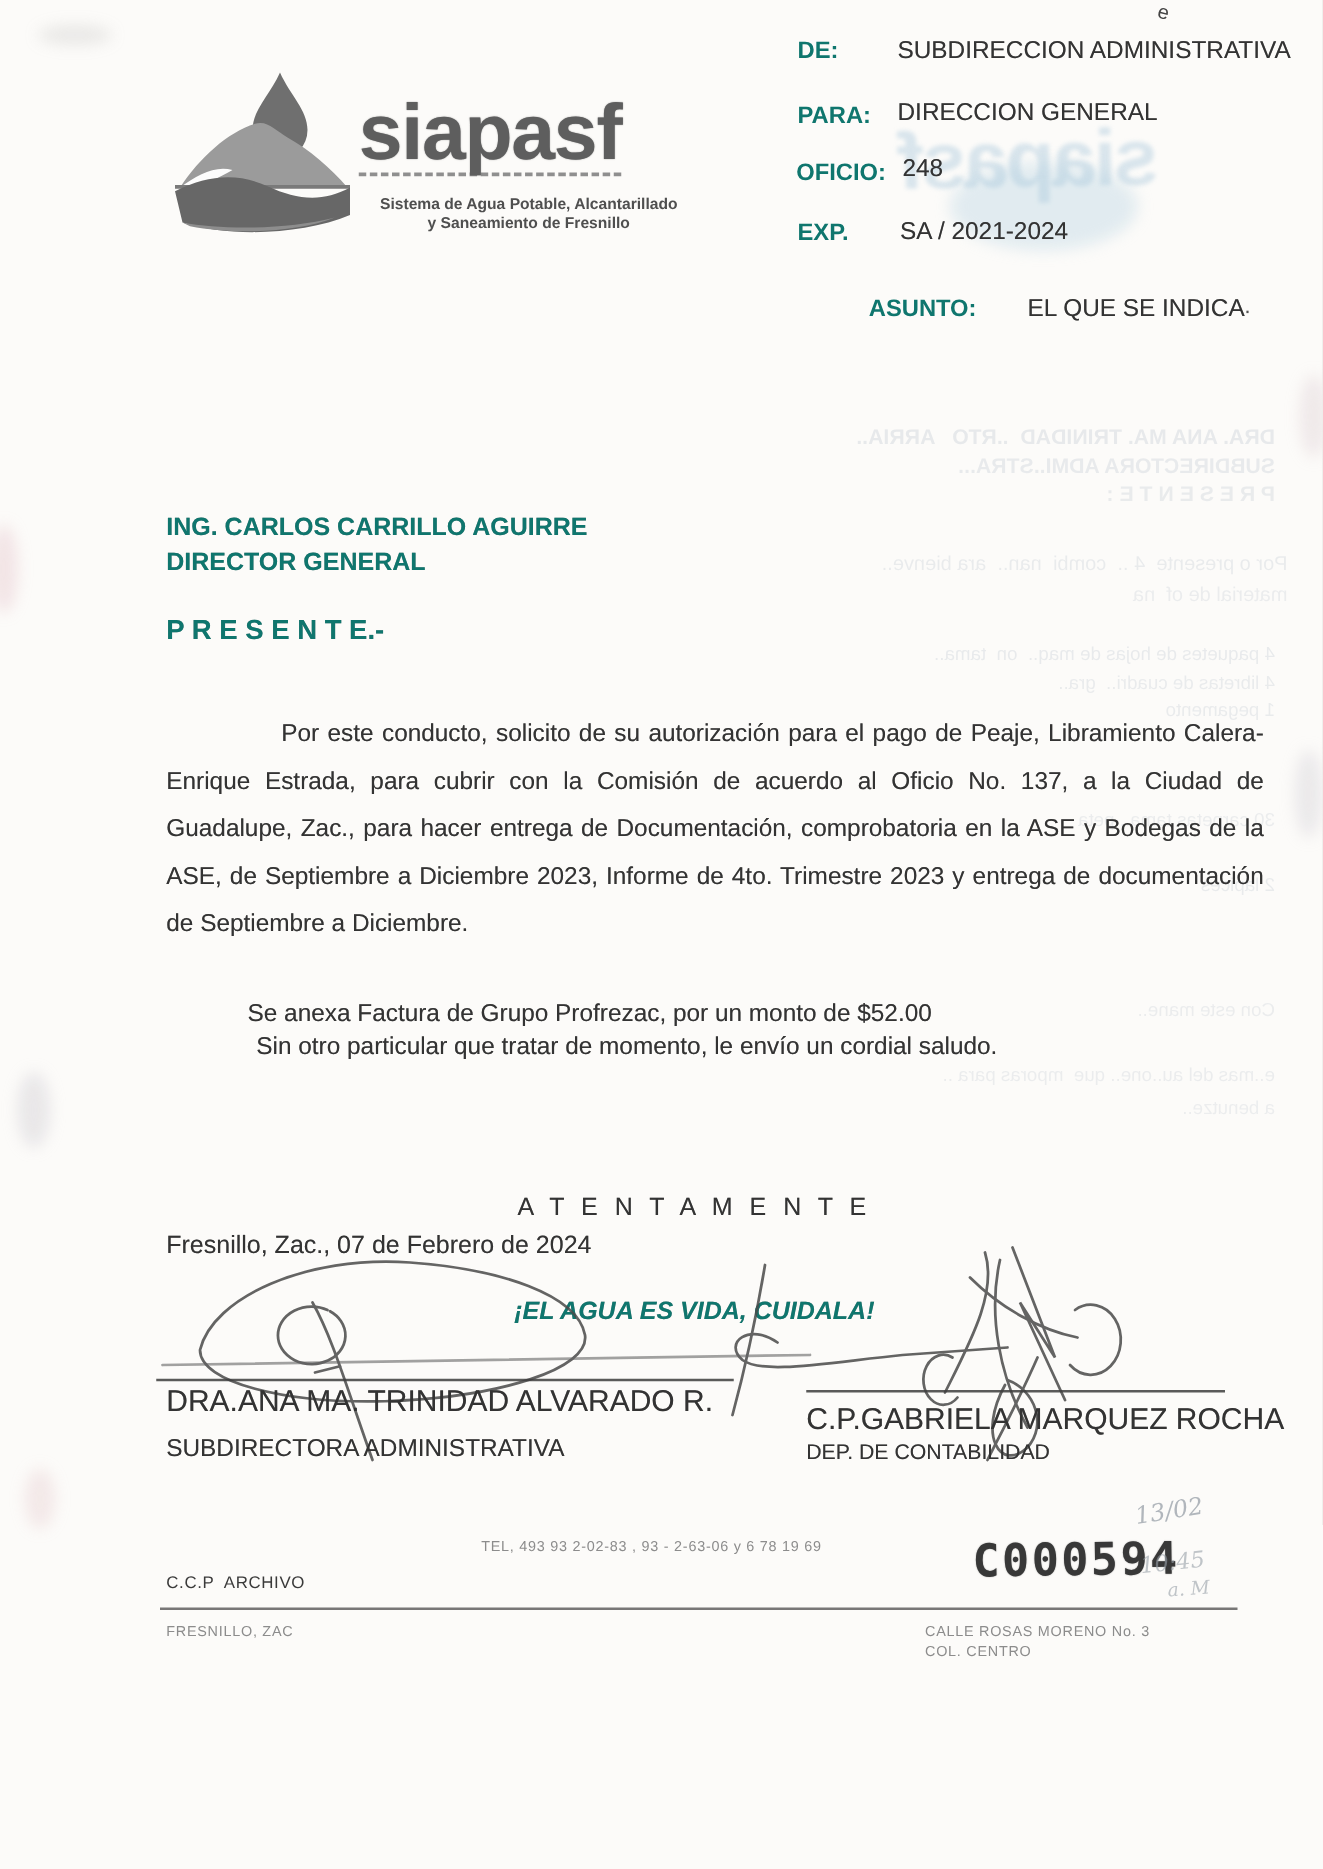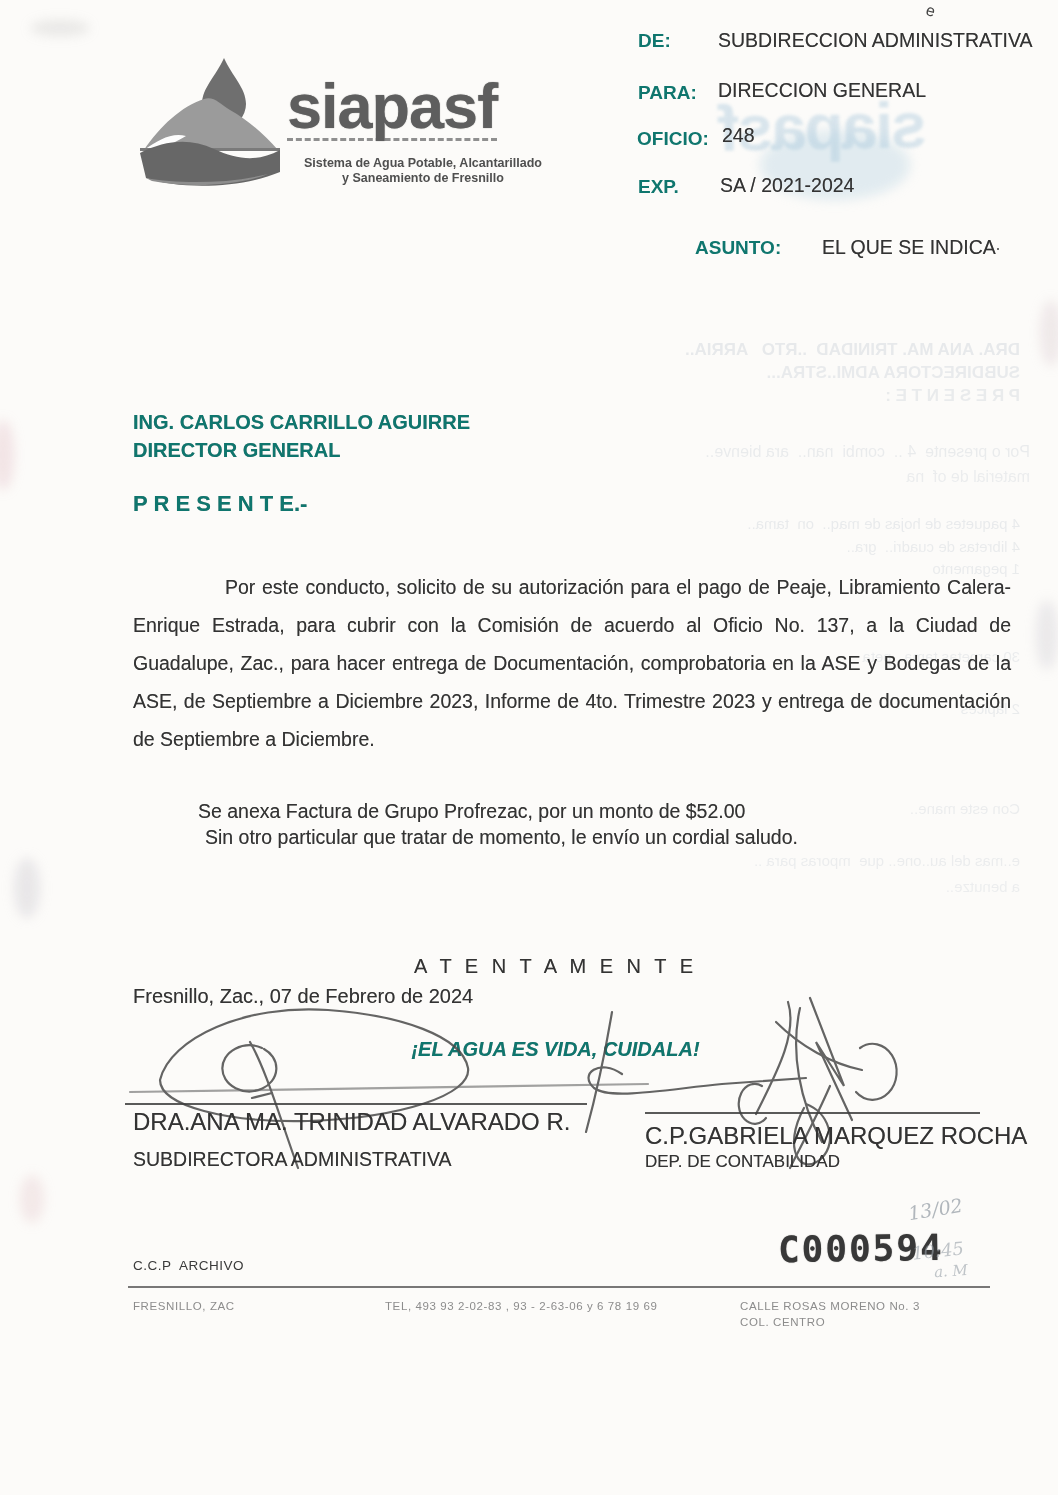--- a/index.html
+++ b/index.html
@@ -179,17 +179,17 @@
 
   <div class="stamp" style="left:778px;top:1228px;">C000594</div>
   <div class="hand" style="left:908px;top:1198px;font-size:19px;transform:rotate(-9deg);opacity:.75;">13/02</div>
   <div class="hand" style="left:912px;top:1240px;font-size:18px;transform:rotate(-6deg);opacity:.6;">10:45</div>
   <div class="hand" style="left:934px;top:1262px;font-size:15px;transform:rotate(-4deg);opacity:.6;">a. M</div>
 
   <div class="t" style="left:133px;top:1258px;font-size:13.5px;color:#3a3a3a;letter-spacing:.5px;">C.C.P  ARCHIVO</div>
   <div class="footer-rule" style="left:128px;top:1286px;width:862px;"></div>
 
   <div class="t small" style="left:133px;top:1300px;">FRESNILLO, ZAC</div>
-  <div class="t small" style="left:385px;top:1300px;">TEL, 493 93 2-02-83 , 93 - 2-63-06 y 6 78 19 69</div>
+  <div class="t small" style="left:385px;top:1232px;">TEL, 493 93 2-02-83 , 93 - 2-63-06 y 6 78 19 69</div>
   <div class="t small" style="left:740px;top:1300px;">CALLE ROSAS MORENO No. 3</div>
   <div class="t small" style="left:740px;top:1316px;">COL. CENTRO</div>
 
 </div>
 
 </body></html>

